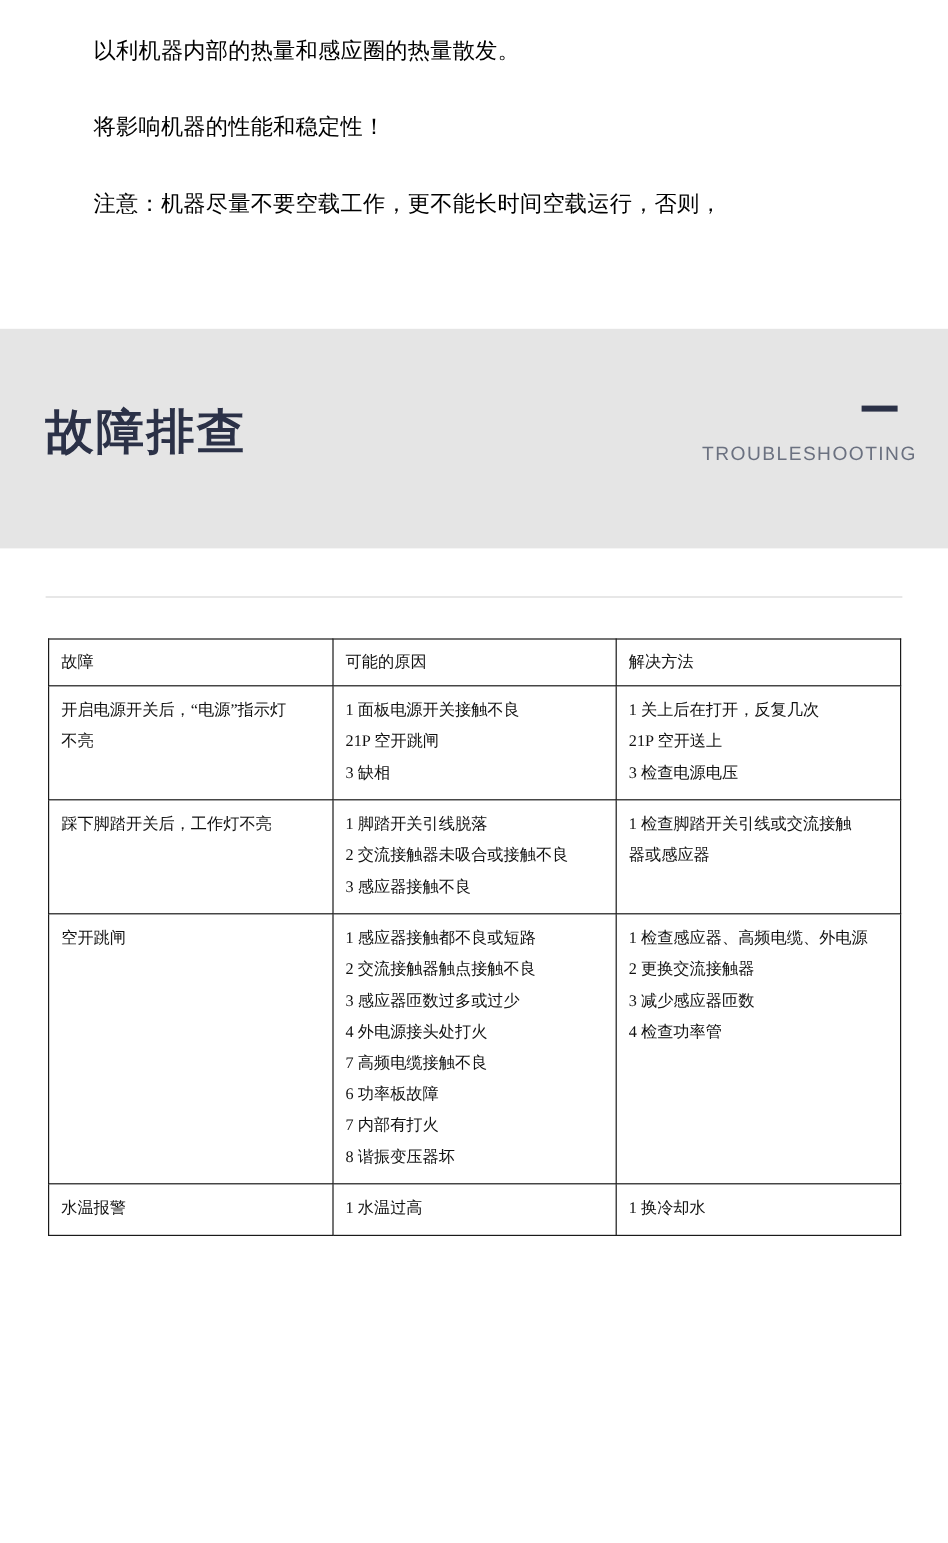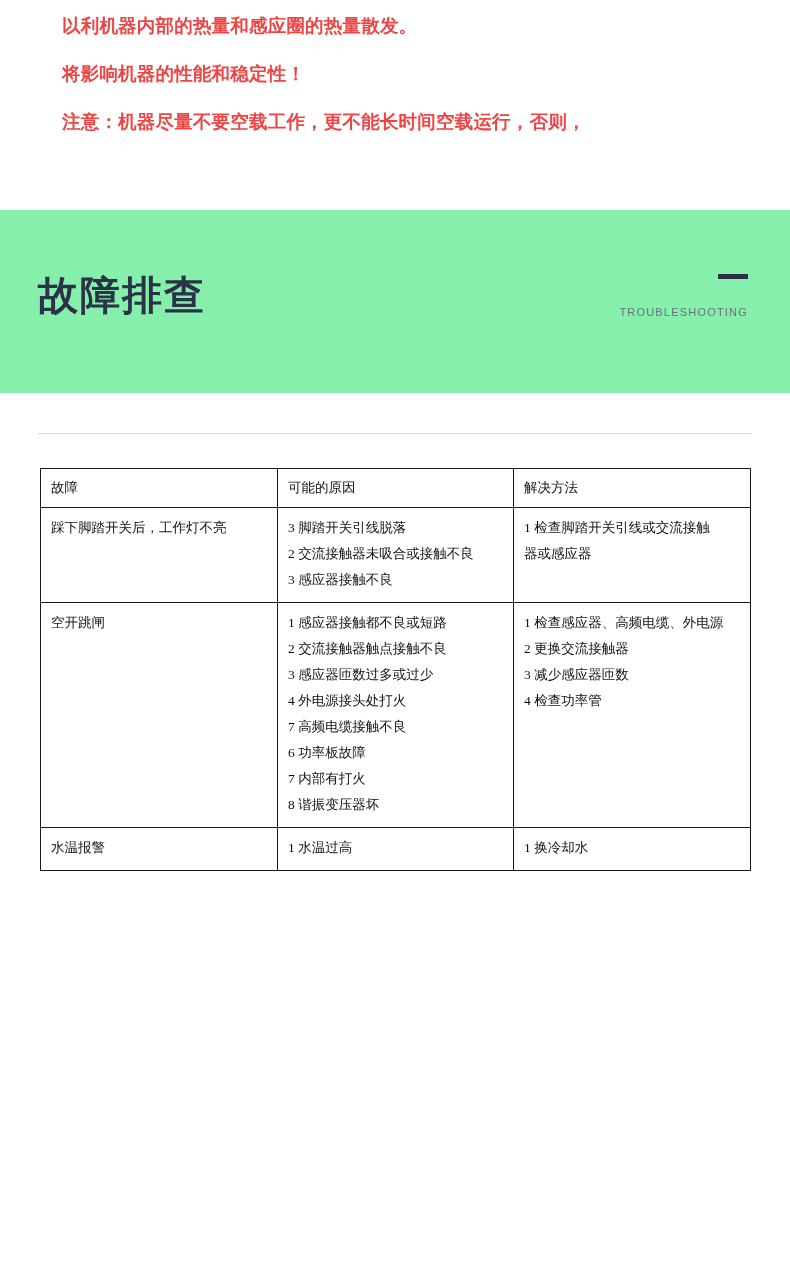--- a/index.html
+++ b/index.html
@@ -20,37 +20,36 @@
     height: 1286px;
   }
 
   
   .intro {
     padding: 0 62px;
     padding-top: 2px;
     background: #ffffff;
   }
   .intro p {
-    margin: 0;
+    margin: 16px;
     font-size: 18.5px;
     line-height: 48px;
-    color: #ef4444;
+    color: #000000;
     letter-spacing: 0.2px;
     white-space: nowrap;
-    font-weight: bold;
   }
 
   .intro-spacer {
     height: 64px;
     background: #ffffff;
   }
 
   
   .grey-section {
-    background: #86efac;
+    background: #e5e5e5;
     height: 183px;
     position: relative;
   }
 
   .section-title {
     position: absolute;
     left: 38px;
     top: 58px;
     font-size: 40px;
     font-weight: bold;
@@ -61,23 +60,23 @@
   .section-dash {
     position: absolute;
     right: 42px;
     top: 64px;
     width: 30px;
     height: 5px;
     background: #2b3147;
   }
   .section-sub {
     position: absolute;
-    right: 42px;
+    right: 26px;
     top: 96px;
-    font-size: 11px;
+    font-size: 16px;
     letter-spacing: 1.2px;
     color: #6b7180;
   }
 
   
   .content {
     background: #ffffff;
     position: relative;
     padding: 0;
   }
@@ -151,26 +150,42 @@
         </colgroup>
         <thead>
           <tr>
             <th>故障</th>
             <th>可能的原因</th>
             <th>解决方法</th>
           </tr>
         </thead>
         <tbody>
 
+        <tr>
+              <td>
+                <div class="cell-line">开启电源开关后，“电源”指示灯</div>
+                <div class="cell-line">不亮</div>
+              </td>
+              <td>
+                <div class="cell-line">1 面板电源开关接触不良</div>
+                <div class="cell-line">21P 空开跳闸</div>
+                <div class="cell-line">3 缺相</div>
+              </td>
+              <td>
+                <div class="cell-line">1 关上后在打开，反复几次</div>
+                <div class="cell-line">21P 空开送上</div>
+                <div class="cell-line">3 检查电源电压</div>
+              </td>
+            </tr>
             <tr>
               <td>
                 <div class="cell-line">踩下脚踏开关后，工作灯不亮</div>
               </td>
               <td>
-                <div class="cell-line">3 脚踏开关引线脱落</div>
+                <div class="cell-line">1 脚踏开关引线脱落</div>
                 <div class="cell-line">2 交流接触器未吸合或接触不良</div>
                 <div class="cell-line">3 感应器接触不良</div>
               </td>
               <td>
                 <div class="cell-line">1 检查脚踏开关引线或交流接触</div>
                 <div class="cell-line">器或感应器</div>
               </td>
             </tr>
             <tr>
               <td>

